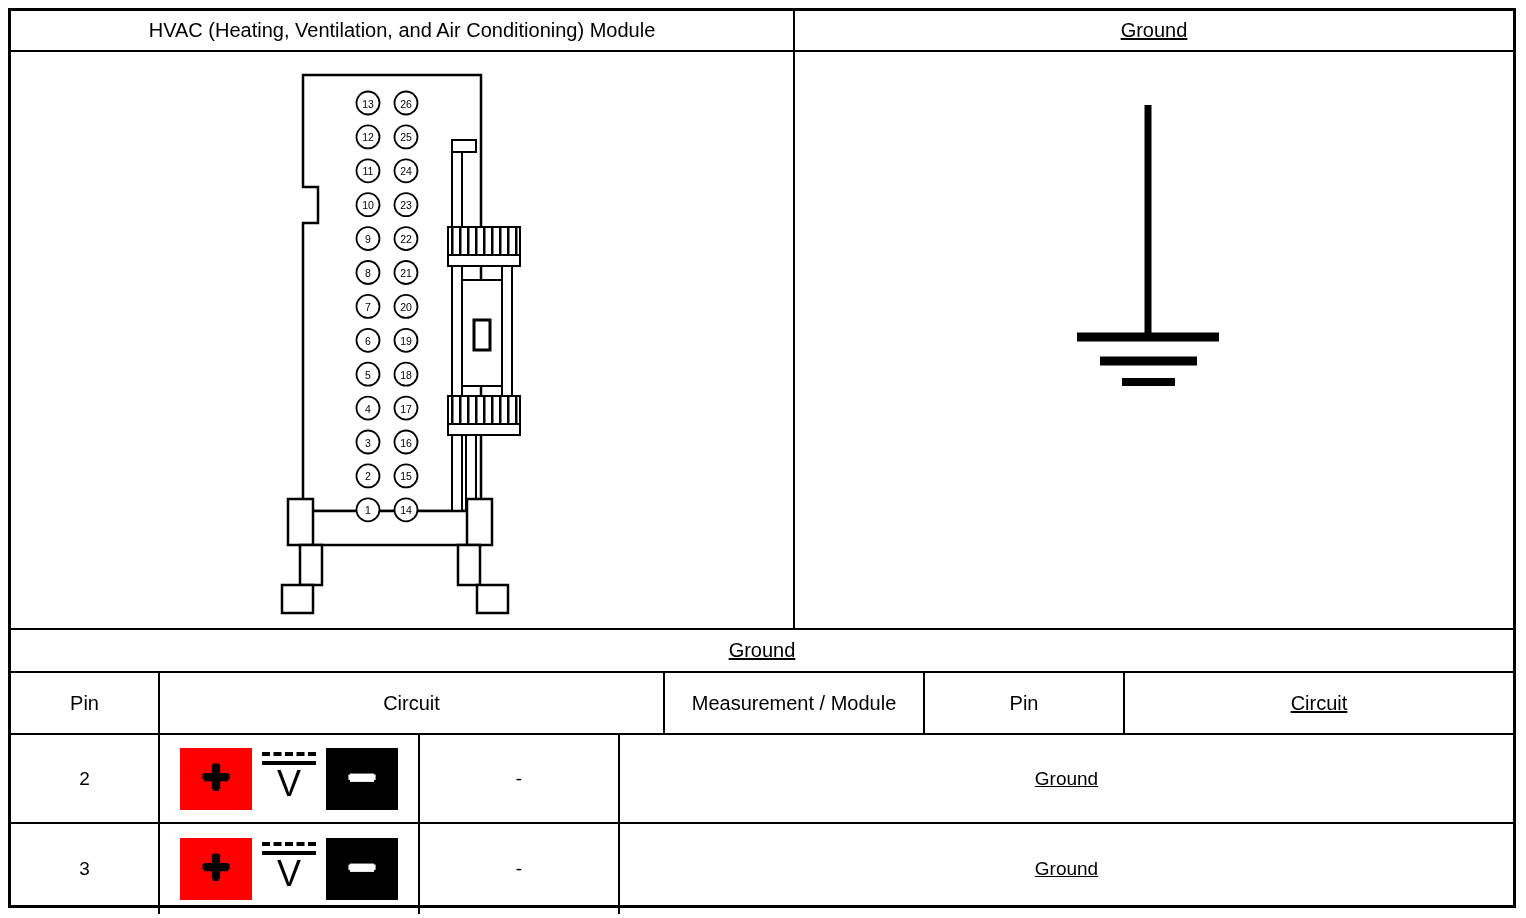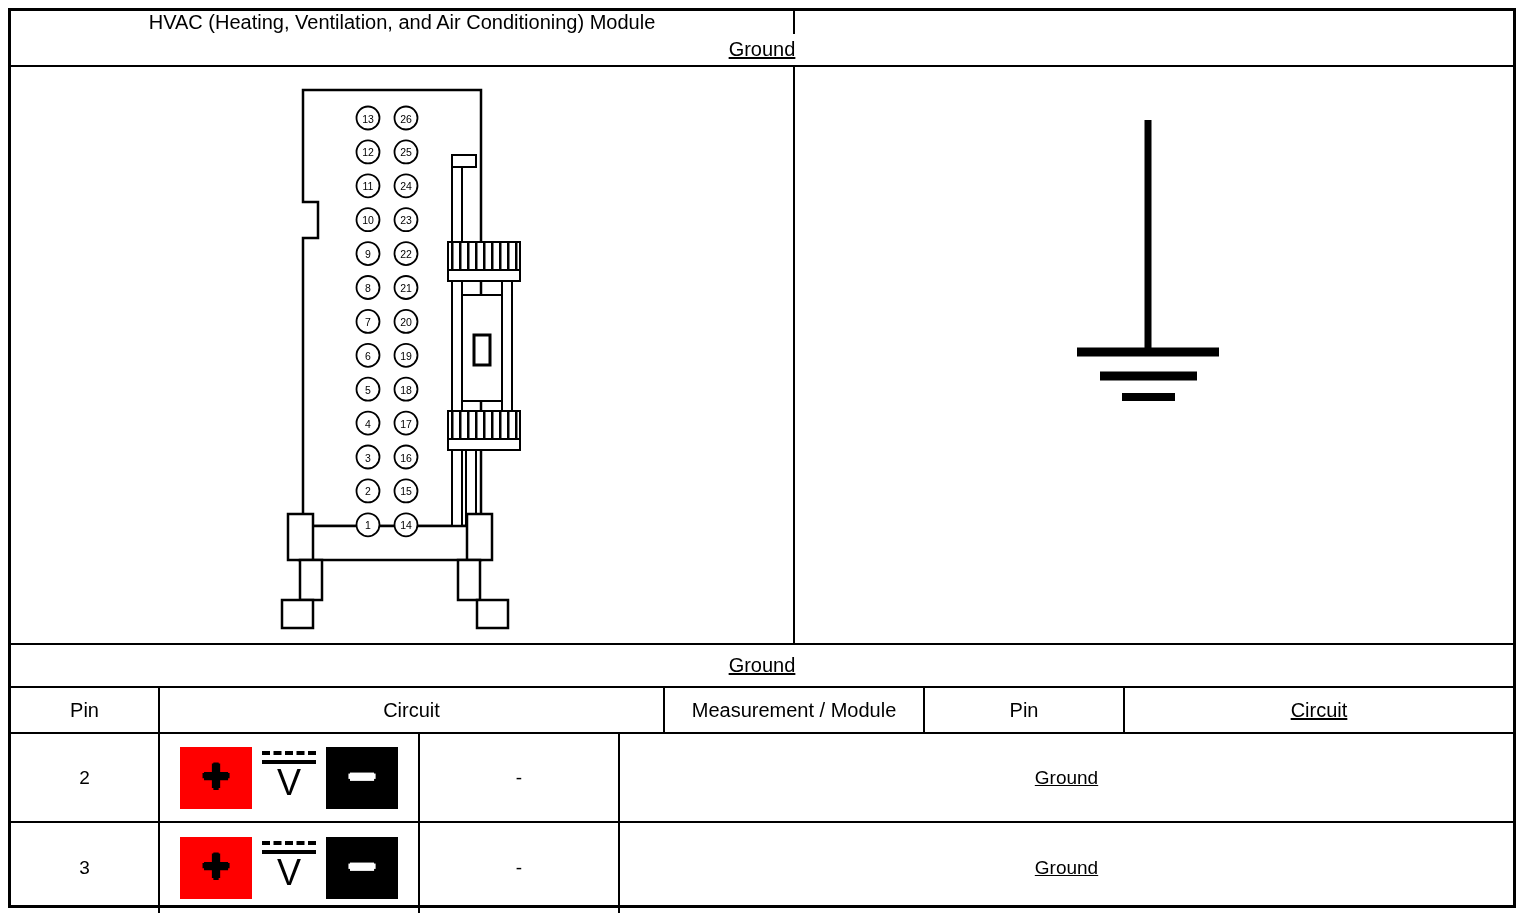--- a/index.html
+++ b/index.html
@@ -26,24 +26,24 @@
   .cell {
     border-right: 2px solid #000;
     box-sizing: border-box;
     display: flex;
     align-items: center;
     justify-content: center;
     overflow: hidden;
   }
   .cell:last-child { border-right: none; text-decoration: underline; }
 
-  .r-head  { height: 56px; flex-direction: column; }
+  .r-head  { height: 41px; }
   .r-diag  { height: 578px; }
   .r-label { height: 43px; }
-  .r-thead { height: 46px; }
+  .r-thead { height: 62px; }
   .r-data  { height: 89px; }
   .r-data-last { height: 90px; }
 
   .w-left  { width: 784px; }
   .w-right { flex: 1; }
 
   .c1 { width: 149px; }
   .c2 { width: 505px; }
   .c3 { width: 260px; }
   .c4 { width: 200px; }

